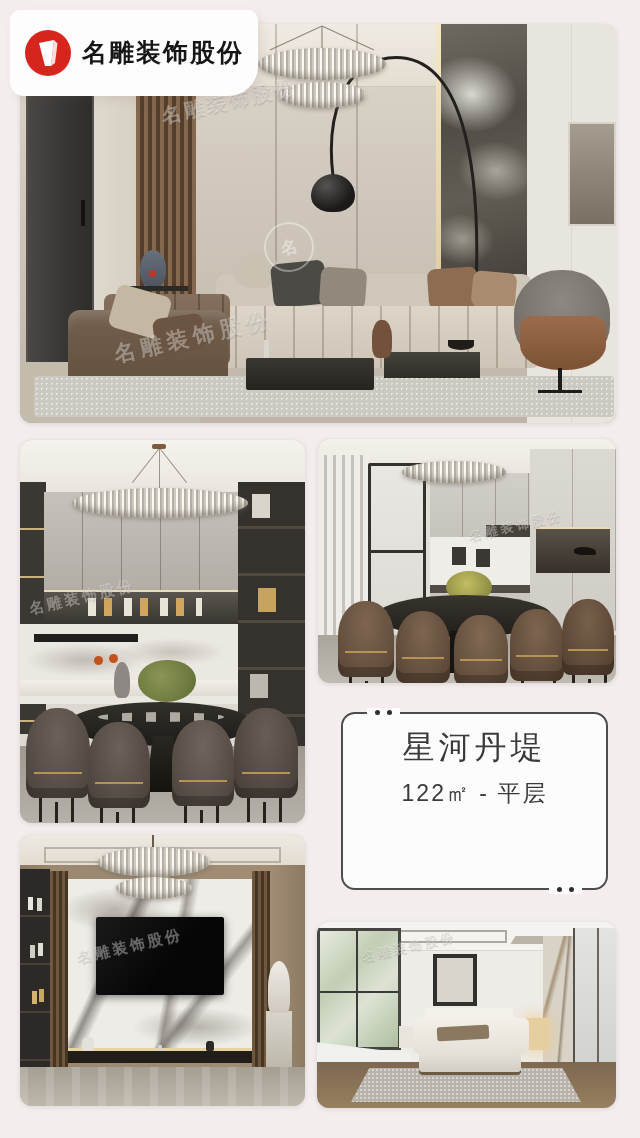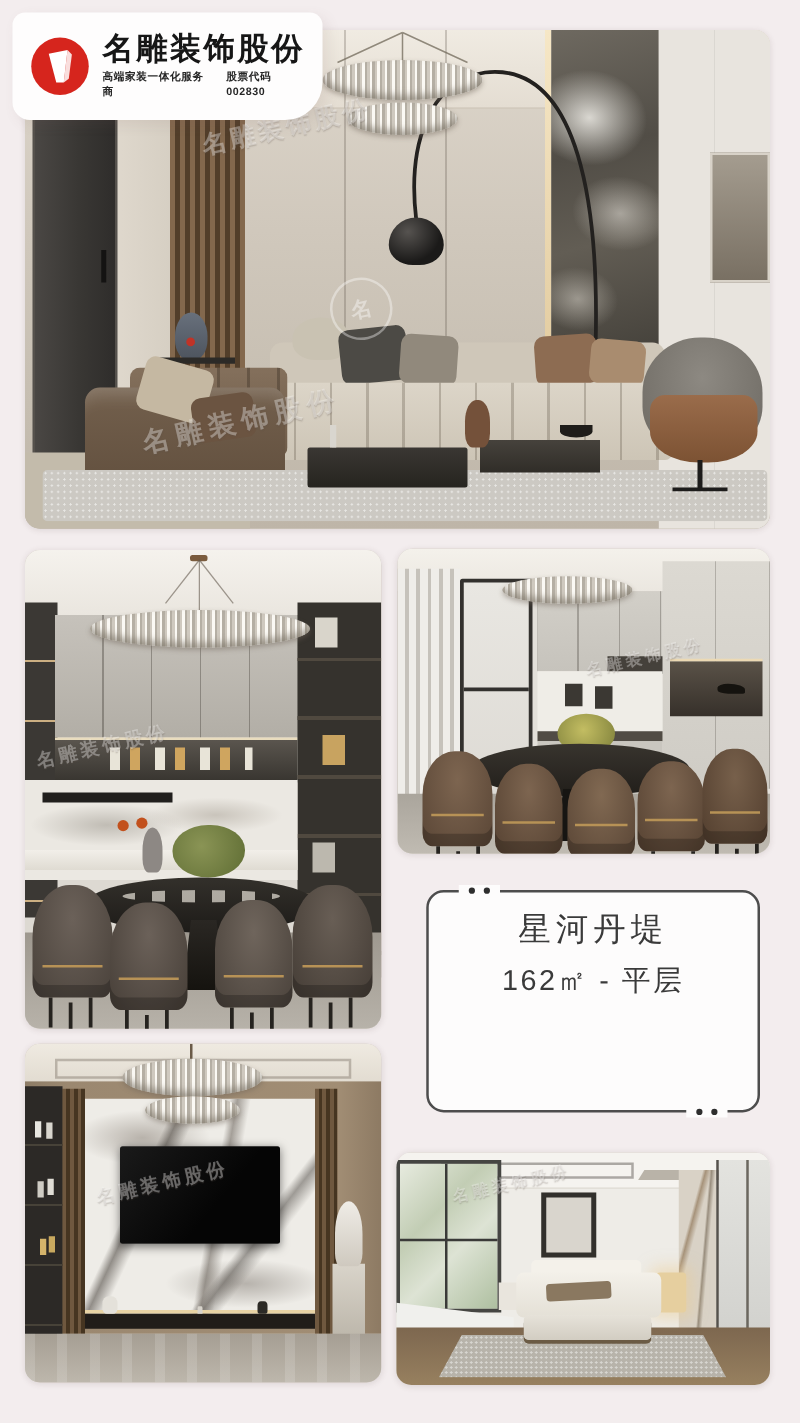--- a/index.html
+++ b/index.html
@@ -24,21 +24,21 @@
       letter-spacing:.5px;}
   
   .info-card{position:absolute;left:341px;top:712px;width:267px;height:178px;background:#fdfcfc;
       border:2px solid #4d4d4d;border-radius:14px;box-sizing:border-box;text-align:center;}
   .card-notch{position:absolute;display:flex;gap:7px;background:#fdfcfc;padding:2px 8px;}
   .card-notch i{width:5px;height:5px;border-radius:50%;background:#2e2e2e;display:block;}
   .notch-top{top:-6px;left:24px;}
   .notch-bottom{bottom:-6px;right:24px;}
   .style-label{margin-top:24px;font-family:"DejaVu Serif","Liberation Serif",serif;
       font-size:38px;font-weight:700;color:#a16c44;letter-spacing:10px;text-indent:10px;}
-  .project-name{margin-top:12px;font-size:26px;color:#3a3a3a;letter-spacing:4px;}
+  .project-name{margin-top:12px;font-size:32px;color:#3a3a3a;letter-spacing:4px;}
   .area-layout{margin-top:8px;font-size:23px;color:#3a3a3a;letter-spacing:2px;}
   
   .ring{border-radius:50%;
       background:repeating-linear-gradient(90deg,#cfc9bf 0 2px,#fbf9f4 2px 4px,#b5afa4 4px 6px);
       box-shadow:0 2px 4px rgba(110,100,88,.45),inset 0 -4px 6px rgba(115,107,95,.55);}
   .chair{border-radius:46% 46% 14% 14%;box-shadow:inset 0 -10px 0 rgba(0,0,0,.22);}
   .chair::before{content:"";position:absolute;left:12%;right:12%;bottom:24px;height:2px;background:#b79256;}
   .chair::after{content:"";position:absolute;left:20%;bottom:-24px;width:3px;height:24px;background:#26231f;
       box-shadow:16px 4px 0 #26231f,32px 0 0 #26231f;}
   
@@ -310,24 +310,20 @@
   </figure>
 
   <header class="logo-card">
     <svg class="logo-mark" viewBox="0 0 48 48">
       <circle cx="24" cy="24" r="23" fill="#d6251d"></circle>
       <path d="M15 14 L30 11 L27 37 L21 37 Z" fill="#ffffff"></path>
       <path d="M30 11 L33.5 14.5 L31 34 L27 37 Z" fill="#ffffff" opacity="0.85"></path>
     </svg>
     <div>
       <div class="brand-name">名雕装饰股份</div>
-      <div class="brand-sub">
-        <span>高端家装一体化服务商</span>
-        <span>股票代码 002830</span>
-      </div>
     </div>
   </header>
 
   <figure class="photo photo-dining1" style="margin:0">
     <div class="s d1-wall"></div>
     <div class="s d1-ceil"></div>
     <div class="s d1-leftcol"></div>
     <div class="s d1-upper"></div>
     <div class="s d1-band"></div>
     <div class="s d1-figs"></div>
@@ -381,21 +377,21 @@
   <section class="info-card">
     <span class="card-notch notch-top">
         <i></i>
         <i></i>
       </span>
     <span class="card-notch notch-bottom">
         <i></i>
         <i></i>
       </span>
     <div class="project-name">星河丹堤</div>
-    <div class="area-layout">162㎡ - 平层</div>
+    <div class="area-layout">122㎡ - 平层</div>
   </section>
 
   <figure class="photo photo-tv" style="margin:0">
     <div class="s tv-wallbg"></div>
     <div class="s tv-ceil"></div>
     <div class="s tv-leftshelf"></div>
     <div class="s tv-slatL"></div>
     <div class="s tv-slatR"></div>
     <div class="s tv-marble"></div>
     <div class="s tv-screen"></div>

